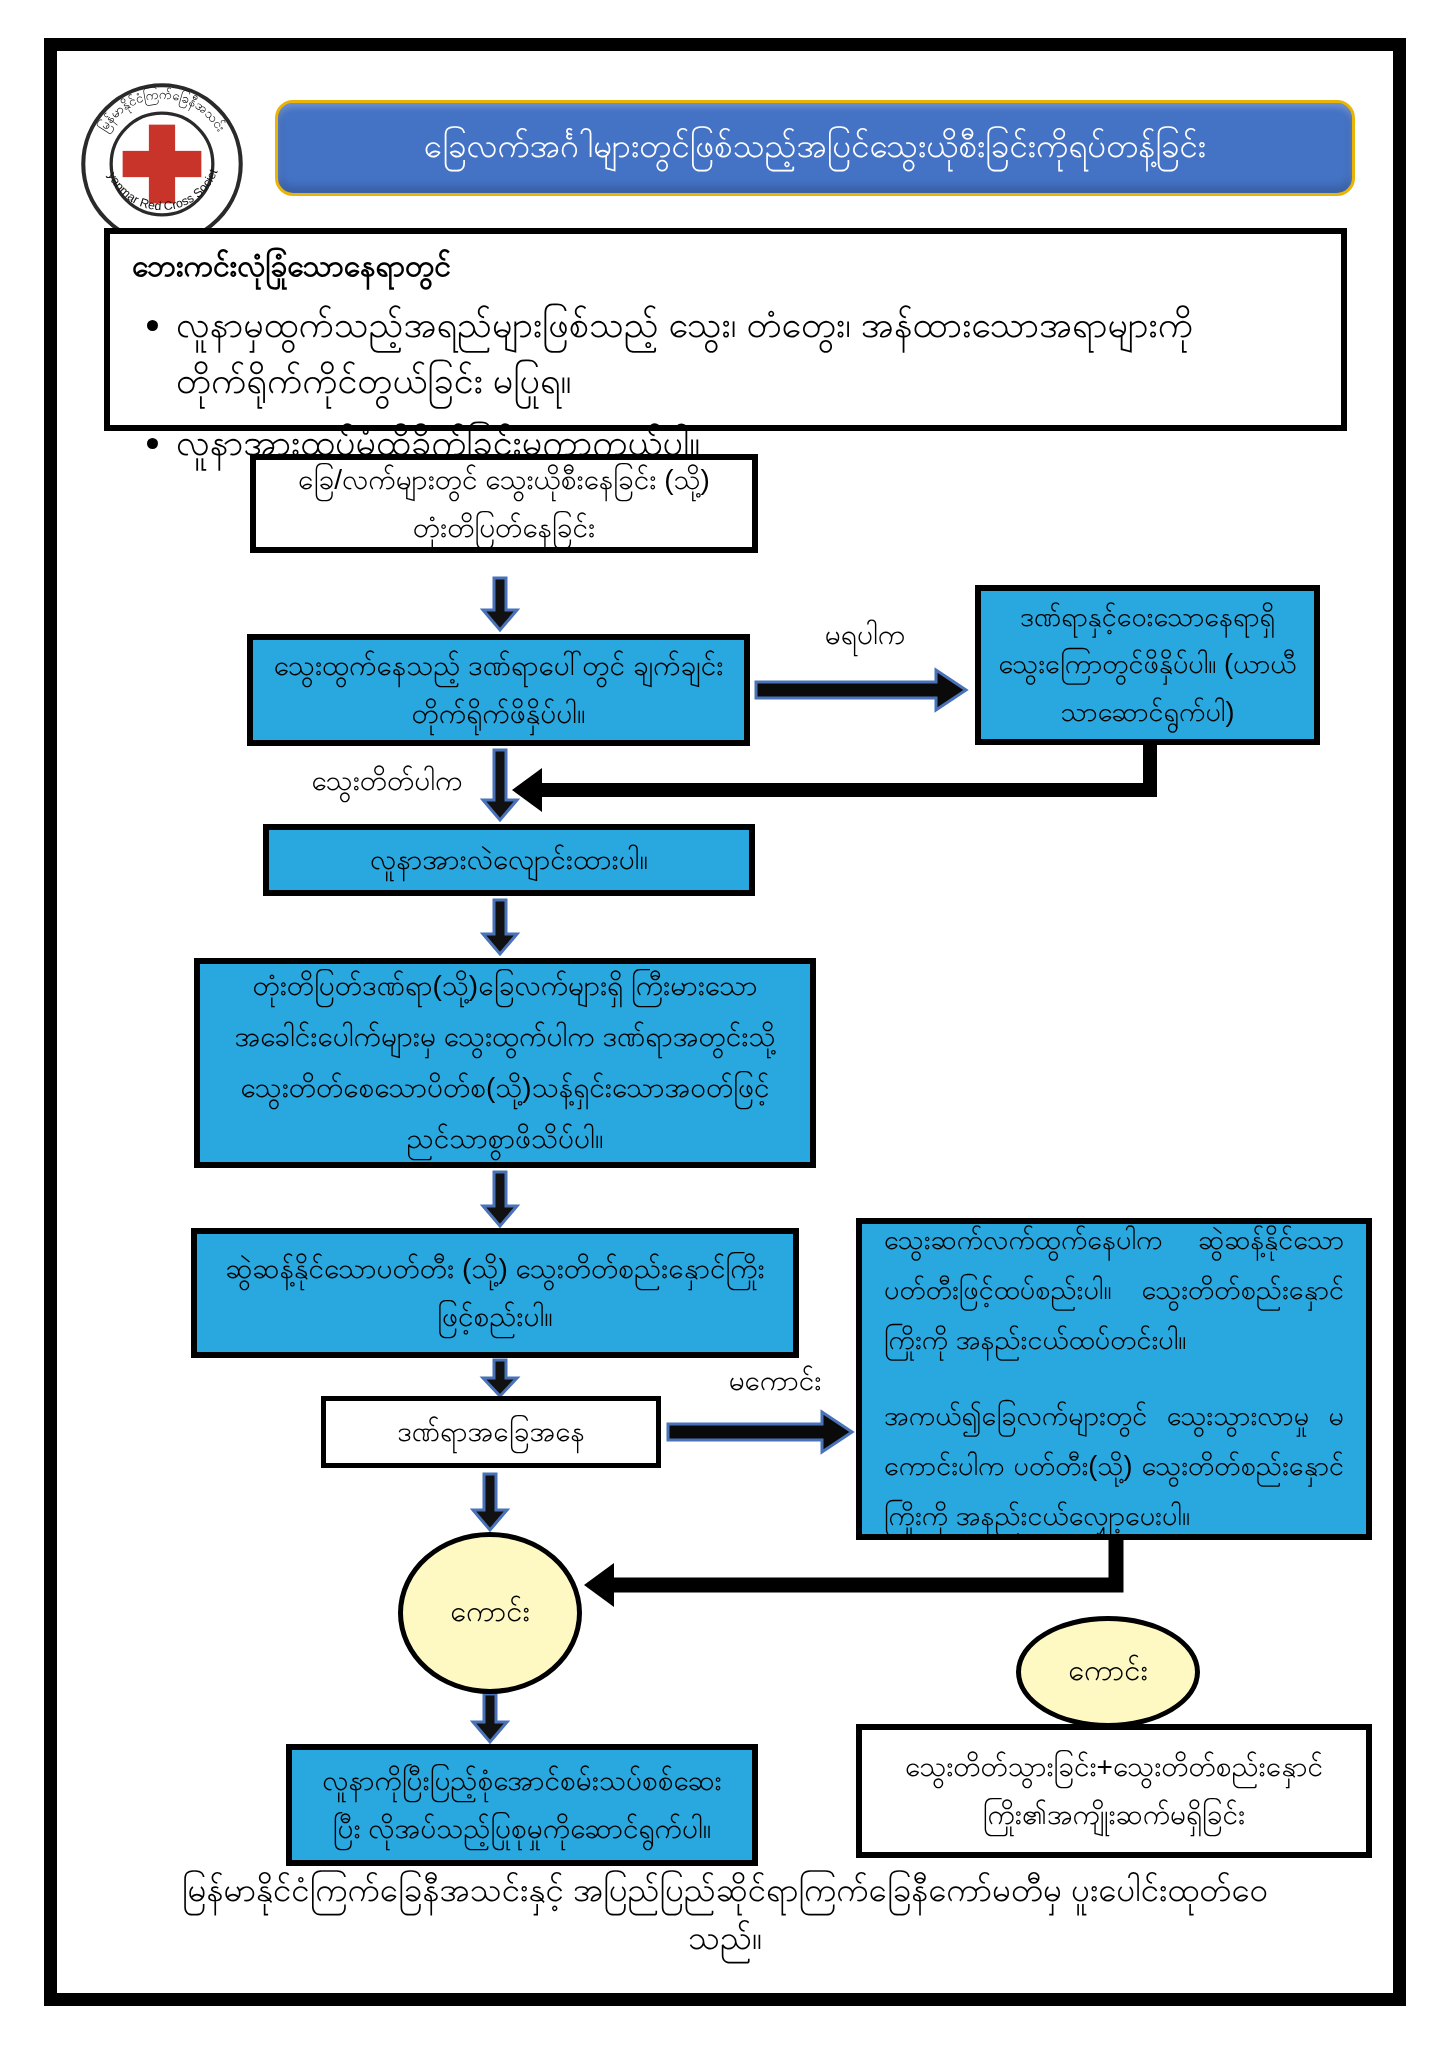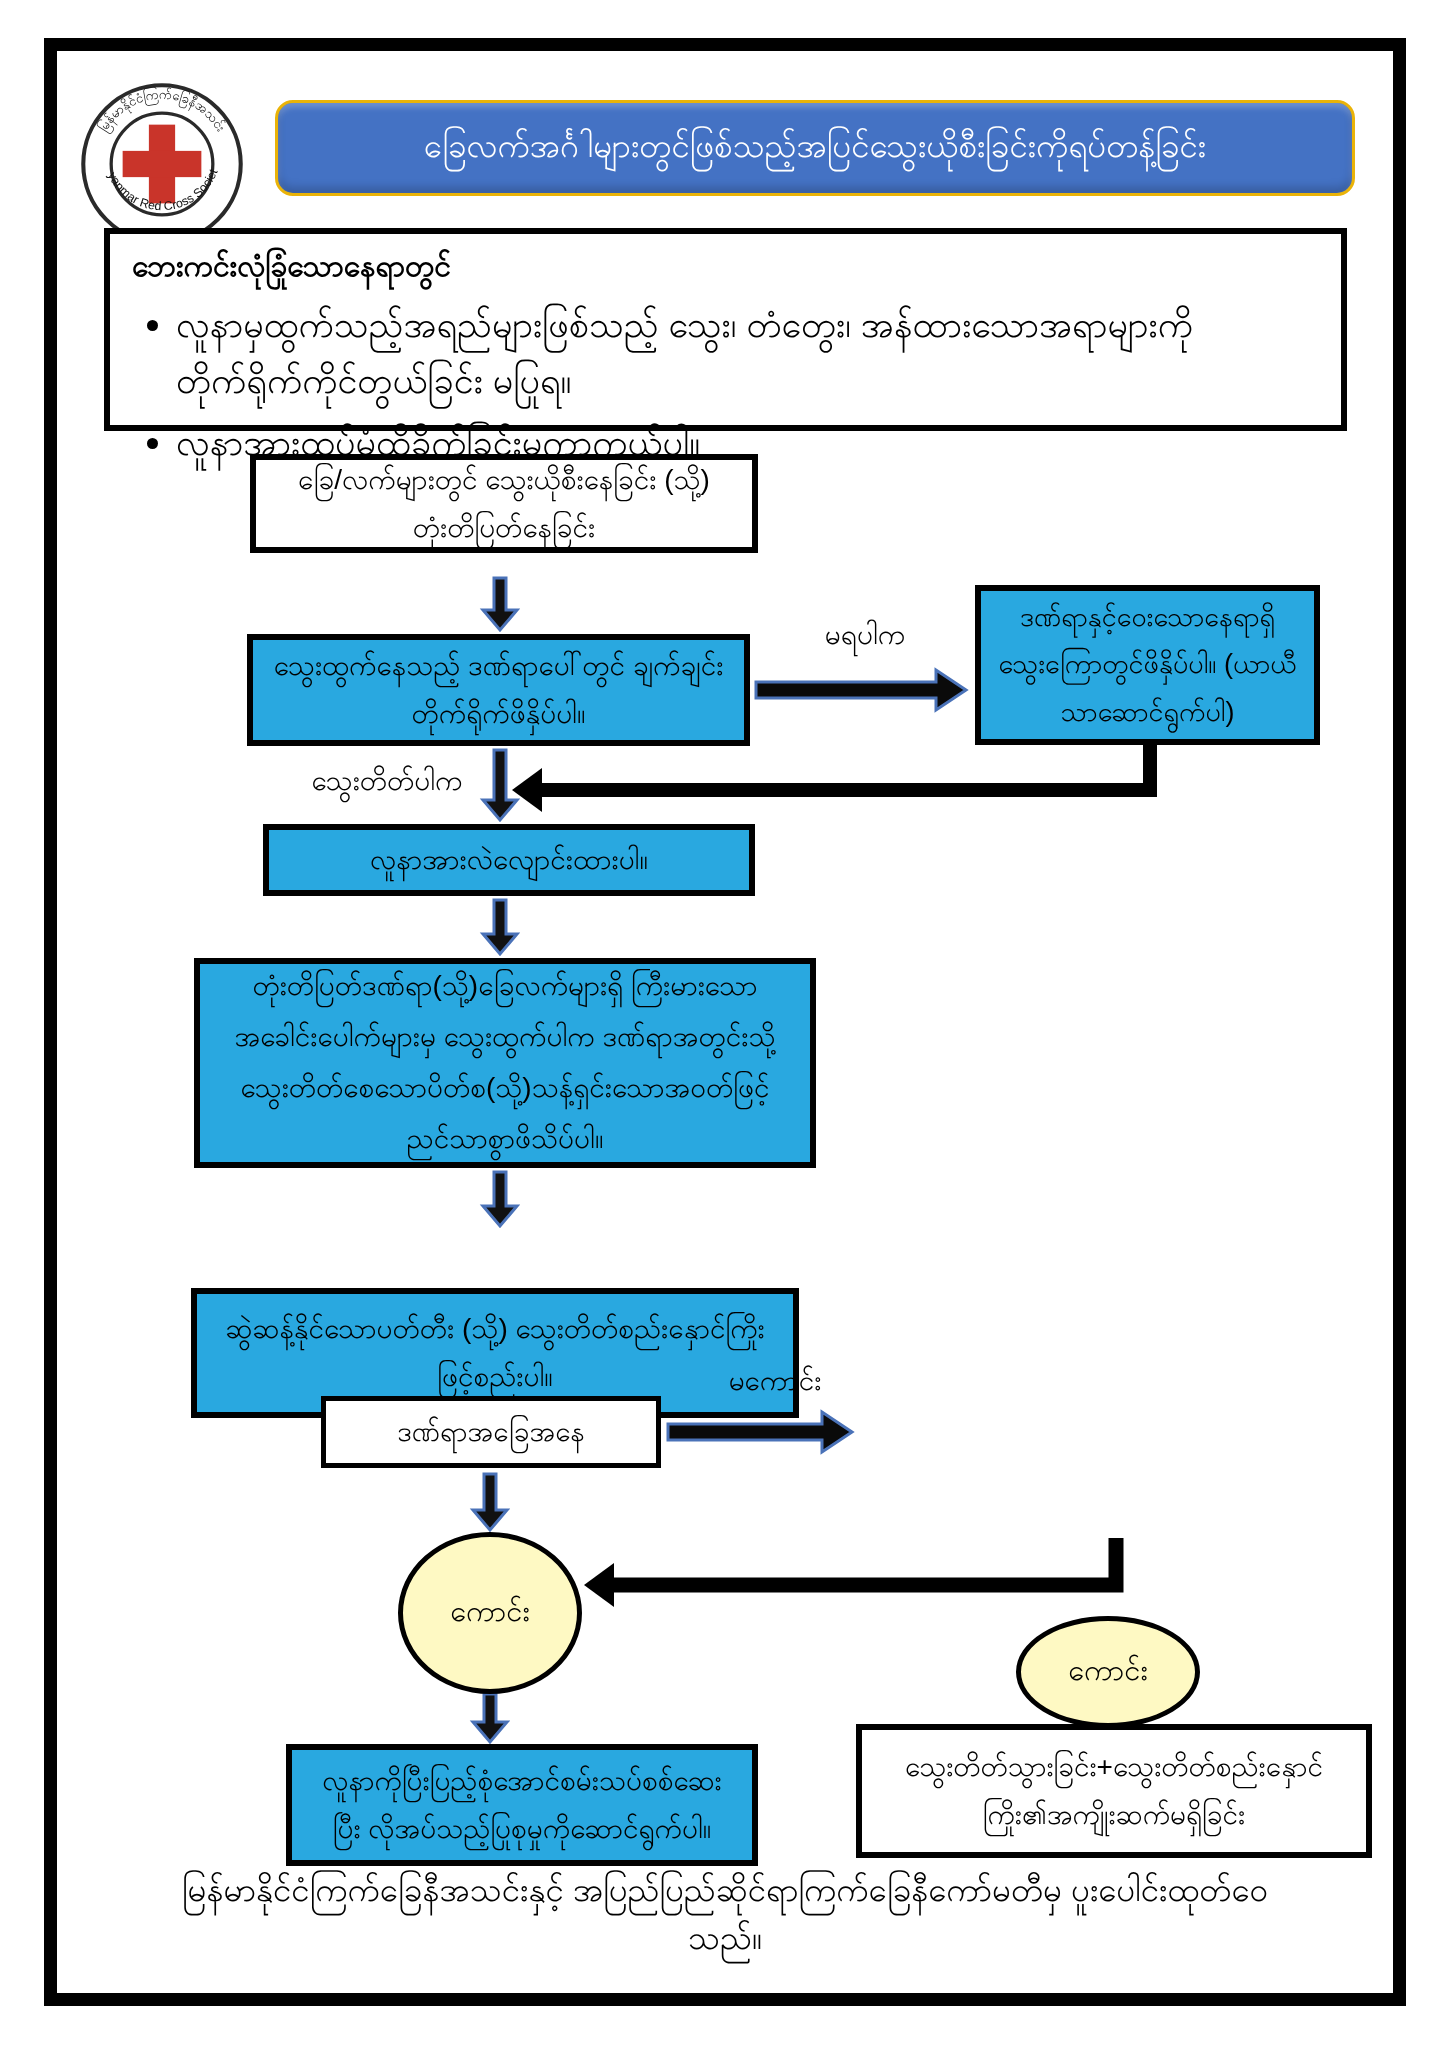--- a/index.html
+++ b/index.html
@@ -102,30 +102,34 @@
   <div class="abs lbl" style="left:272px;top:762px;width:230px;">သွေးတိတ်ပါက</div>
 
   <div class="abs fbox cyan" style="left:263px;top:824px;width:492px;height:72px;">
     <span>လူနာအားလဲလျောင်းထားပါ။</span>
   </div>
 
   <div class="abs fbox cyan" style="left:194px;top:958px;width:622px;height:210px;line-height:1.82;">
     <span>တုံးတိပြတ်ဒဏ်ရာ(သို့)ခြေလက်များရှိ ကြီးမားသော အခေါင်းပေါက်များမှ သွေးထွက်ပါက ဒဏ်ရာအတွင်းသို့ သွေးတိတ်စေသောပိတ်စ(သို့)သန့်ရှင်းသောအဝတ်ဖြင့် ညင်သာစွာဖိသိပ်ပါ။</span>
   </div>
 
-  <div class="abs fbox cyan" style="left:191px;top:1288px;width:608px;height:130px;">
+  <div class="abs fbox cyan" style="left:191px;top:1228px;width:608px;height:130px;">
     <span>ဆွဲဆန့်နိုင်သောပတ်တီး (သို့) သွေးတိတ်စည်းနှောင်ကြိုးဖြင့်စည်းပါ။</span>
   </div>
 
   <div class="abs fbox whitebg" style="left:321px;top:1396px;width:340px;height:72px;border-width:5px;">
     <span>ဒဏ်ရာအခြေအနေ</span>
   </div>
 
   <div class="abs lbl" style="left:690px;top:1362px;width:170px;">မကောင်း</div>
 
+  <div class="abs fbox cyan just" style="left:856px;top:1218px;width:516px;height:322px;align-items:stretch;padding:14px 22px;">
+    <p>သွေးဆက်လက်ထွက်နေပါက ဆွဲဆန့်နိုင်သောပတ်တီးဖြင့်ထပ်စည်းပါ။ သွေးတိတ်စည်းနှောင်ကြိုးကို အနည်းငယ်ထပ်တင်းပါ။</p>
+    <p>အကယ်၍ခြေလက်များတွင် သွေးသွားလာမှု မကောင်းပါက ပတ်တီး(သို့) သွေးတိတ်စည်းနှောင်ကြိုးကို အနည်းငယ်လျှော့ပေးပါ။</p>
+  </div>
 
   <div class="abs oval" style="left:398px;top:1532px;width:184px;height:162px;">
     <span>ကောင်း</span>
   </div>
 
   <div class="abs oval" style="left:1016px;top:1616px;width:184px;height:112px;">
     <span>ကောင်း</span>
   </div>
 
   <div class="abs fbox cyan" style="left:286px;top:1744px;width:472px;height:122px;">

